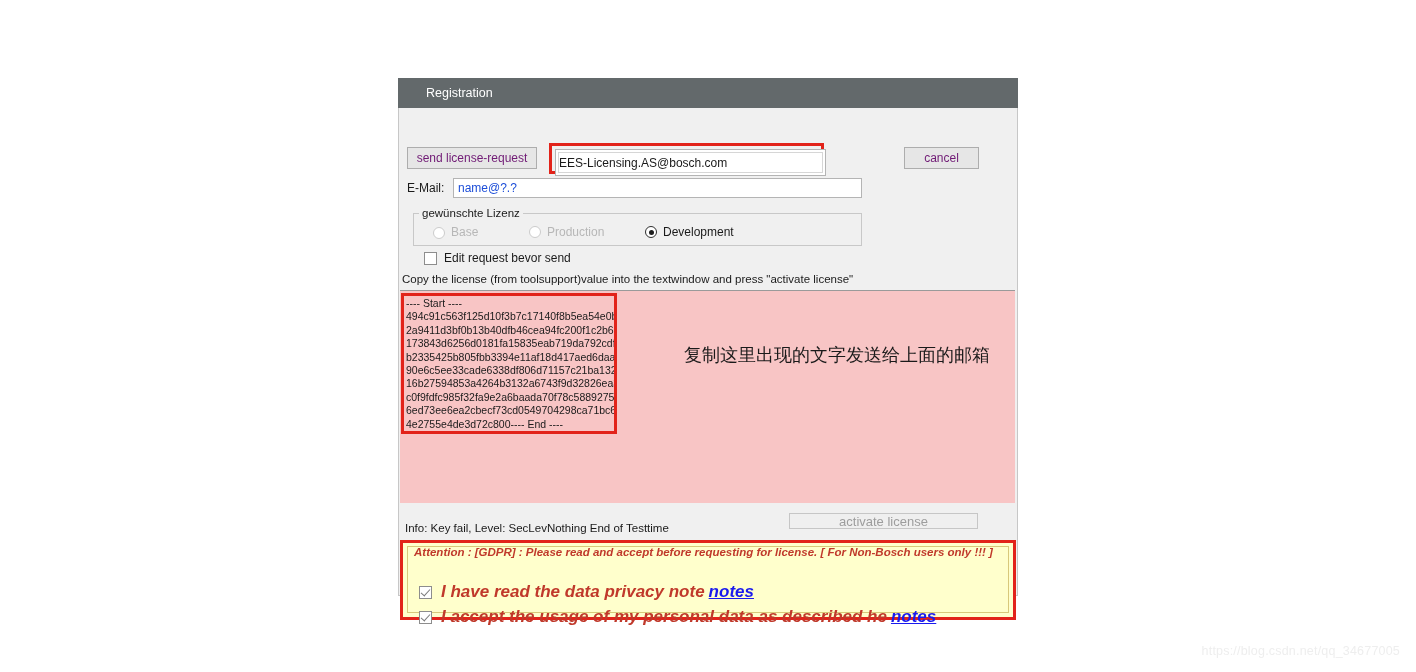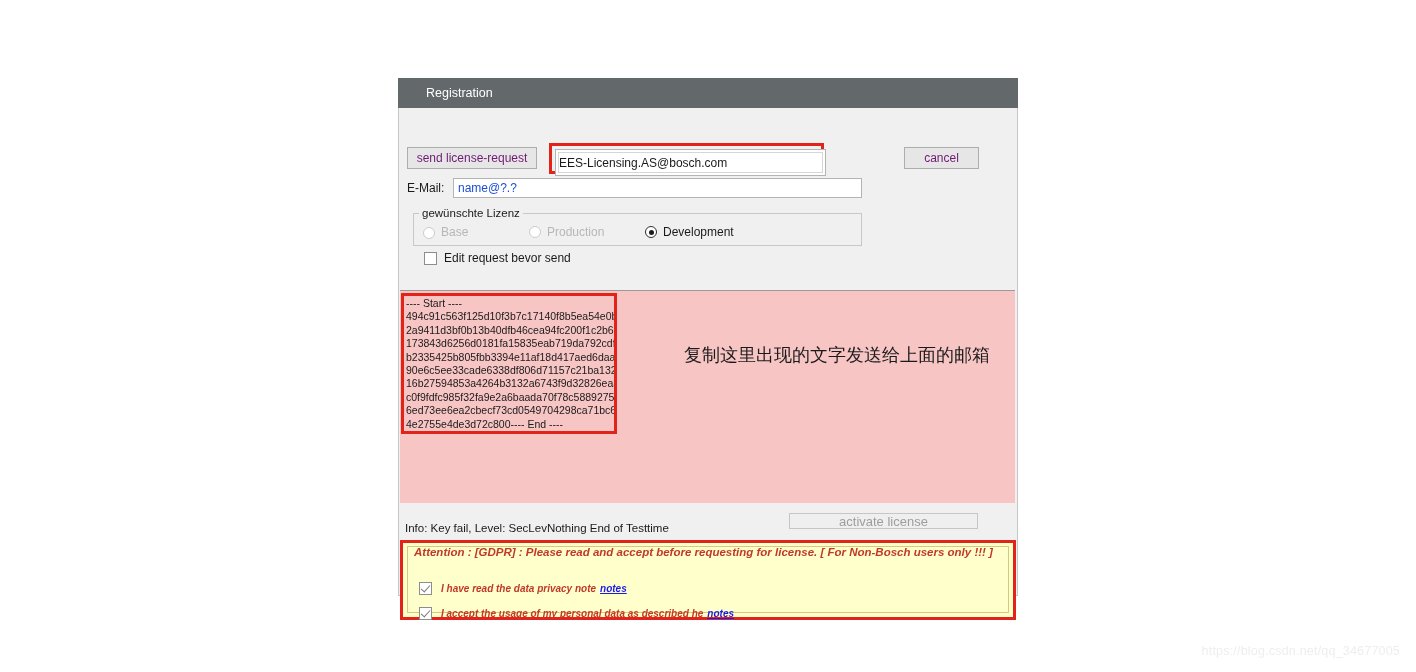--- a/index.html
+++ b/index.html
@@ -323,21 +323,21 @@
     font-style: italic;
     font-weight: bold;
     color: #c0392b;
     line-height: 13px;
   }
   .gdpr-row {
     position: absolute;
     left: 16px;
     display: flex;
     align-items: center;
-    font-size: 10px;
+    font-size: 17px;
     font-style: italic;
     font-weight: bold;
     color: #c0392b;
   }
   #gdpr-row-1 { top: 39px; }
   #gdpr-row-2 { top: 64px; }
   .gdpr-row .cbox { margin-right: 9px; }
   .gdpr-link {
     color: #1a1aee;
     text-decoration: underline;
@@ -377,40 +377,41 @@
     </div>
 
     <div class="btn" id="btn-cancel">cancel</div>
 
     <div id="email-label">E-Mail:</div>
     <div class="txtfield placeholder" id="email-field">name@?.?</div>
 
     <div id="lizenz-group"></div>
     <div id="lizenz-legend">gewünschte Lizenz</div>
 
-    <div class="radio-row" style="left:24px;align-items:flex-end;">
+    <div class="radio-row" style="left:34px;align-items:flex-end;">
       <span class="radio disabled"></span>
       <span class="radio-label disabled">Base</span>
     </div>
 
     <div class="radio-row" style="left:130px;">
       <span class="radio disabled"></span>
       <span class="radio-label disabled">Production</span>
     </div>
 
     <div class="radio-row" style="left:246px;">
       <span class="radio checked"></span>
       <span class="radio-label">Development</span>
     </div>
 
     <div id="edit-request-row">
       <span class="cbox"></span>
       <span>Edit request bevor send</span>
     </div>
 
+    <div id="copy-hint">Copy the license (from toolsupport)value into  the textwindow and press "activate license"</div>
 
     <div id="textwindow">
       <div id="license-box">
         <div id="license-text">---- Start ----
 494c91c563f125d10f3b7c17140f8b5ea54e0b1cd79c
 2a9411d3bf0b13b40dfb46cea94fc200f1c2b681bd6e
 173843d6256d0181fa15835eab719da792cdfb814f2f
 b2335425b805fbb3394e11af18d417aed6daaf48e770
 90e6c5ee33cade6338df806d71157c21ba132a286f8b
 16b27594853a4264b3132a6743f9d32826ea363802fc

